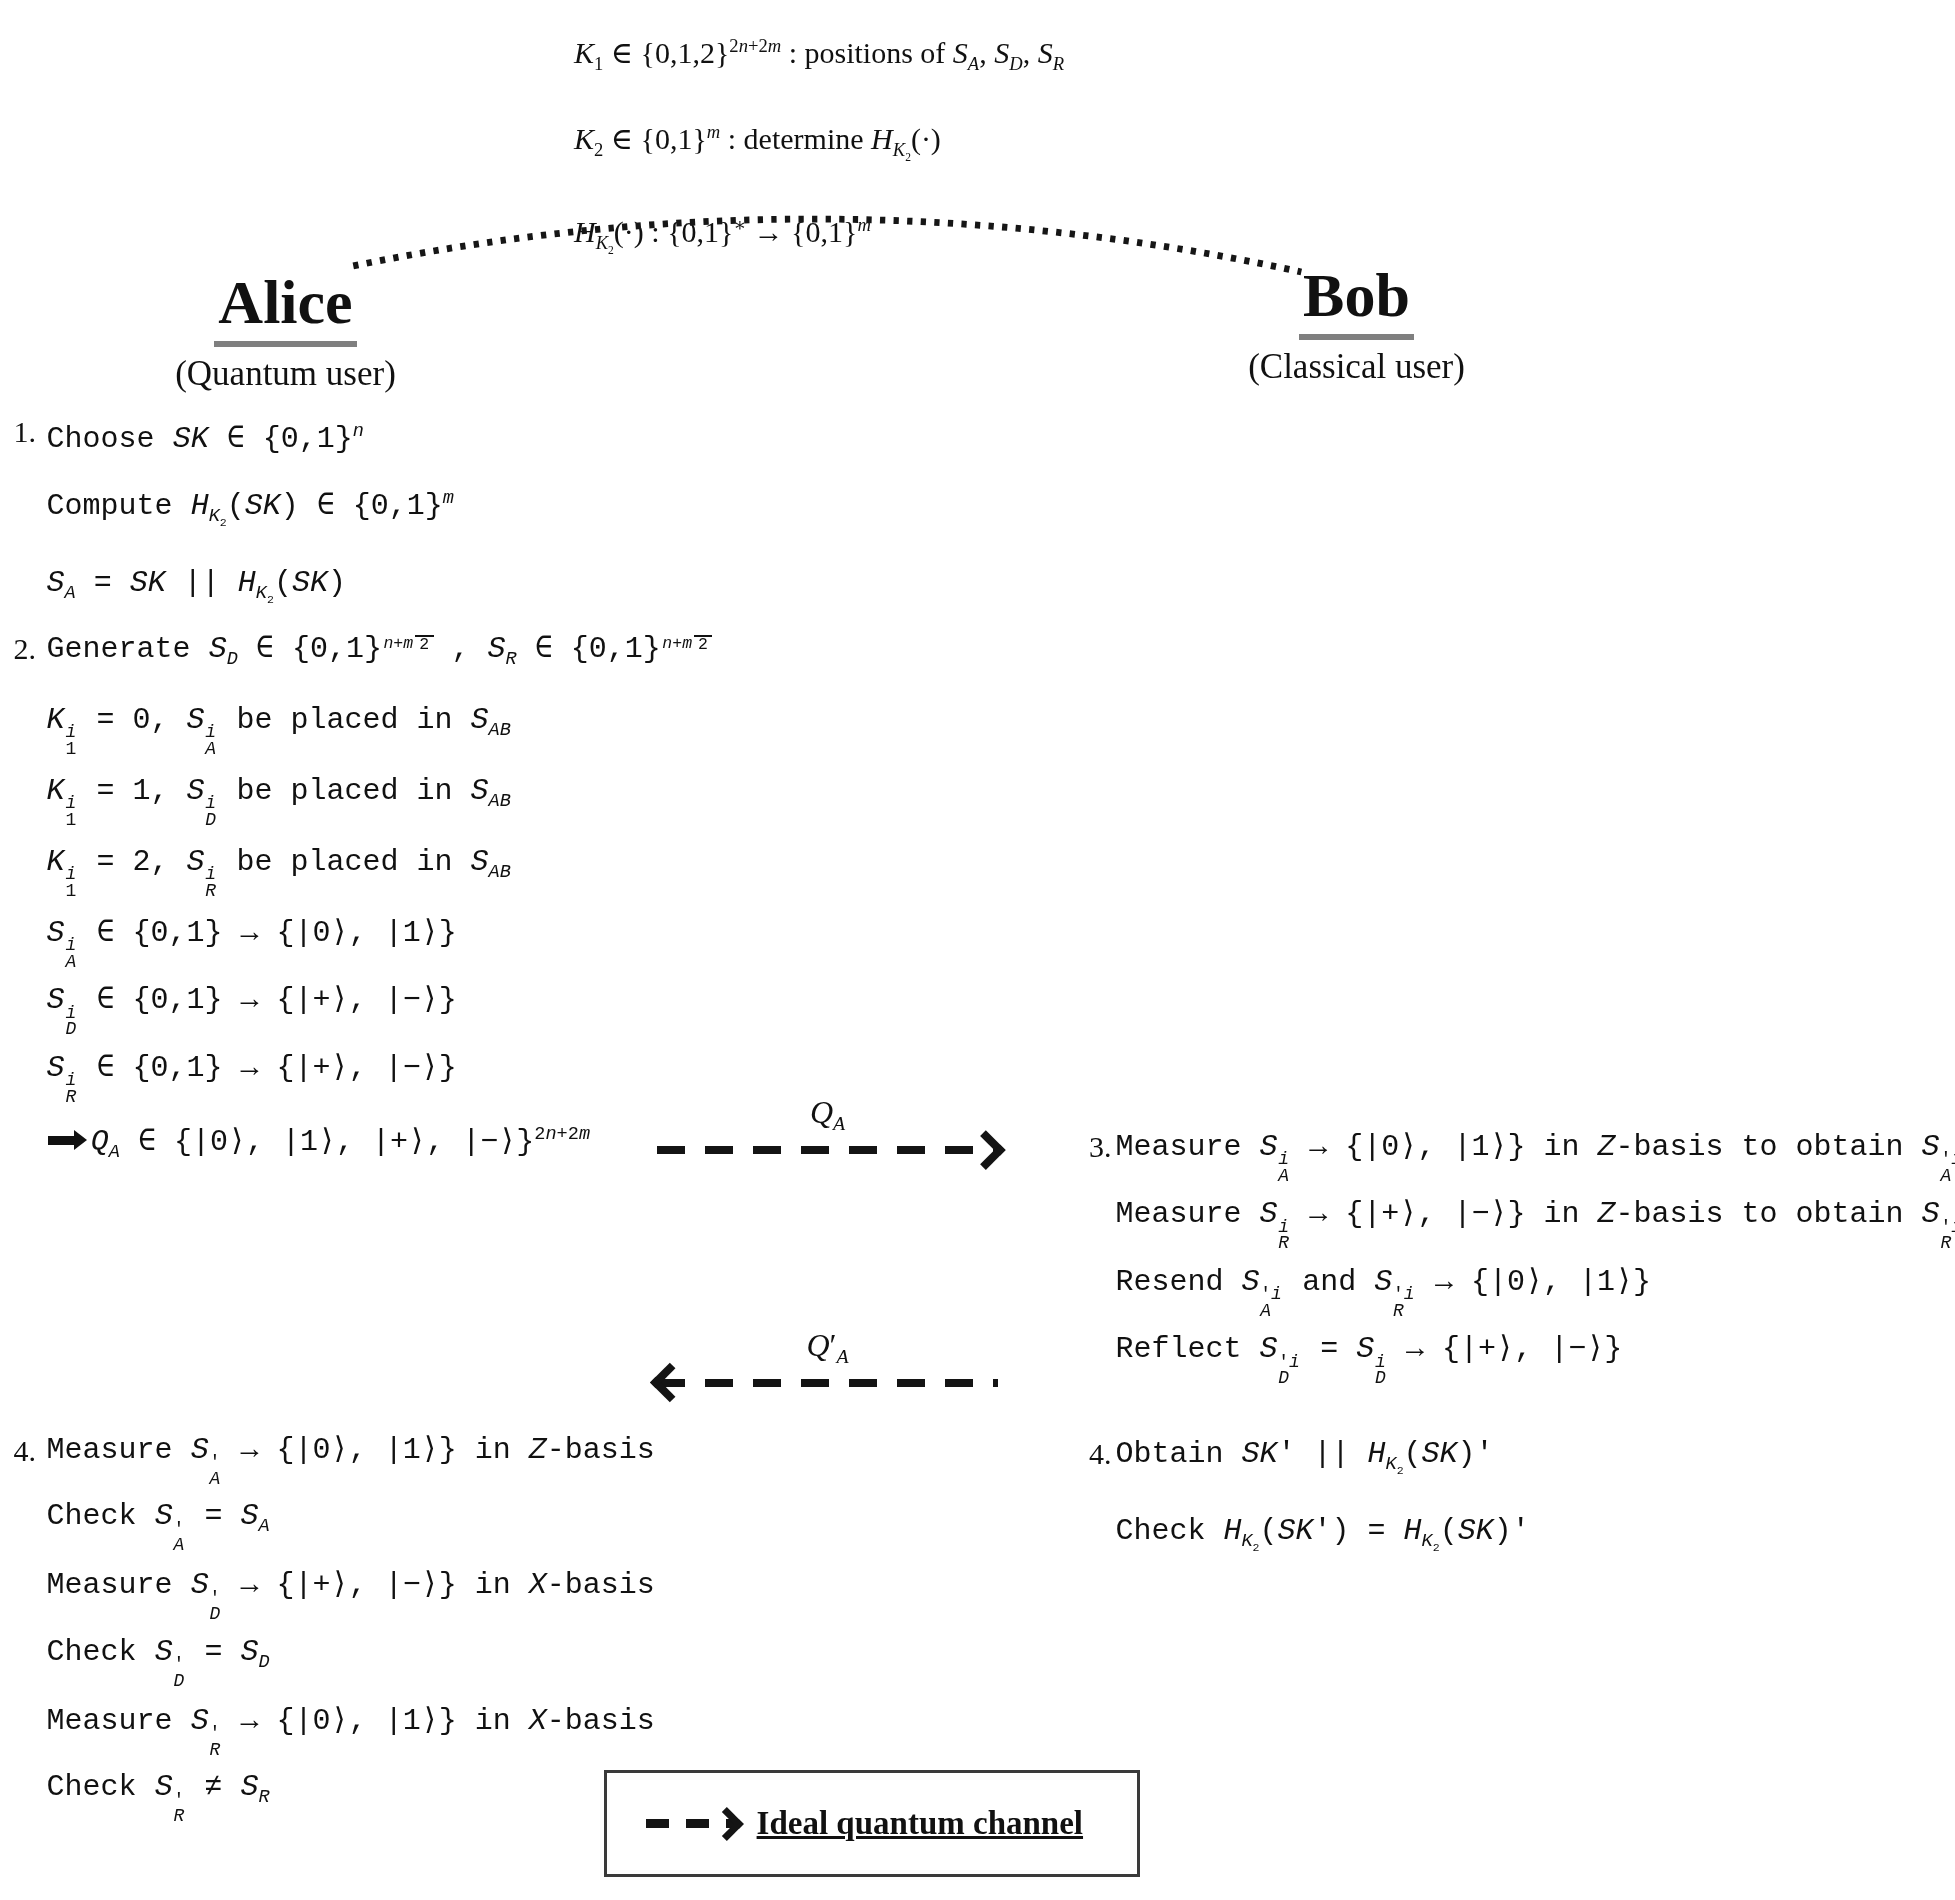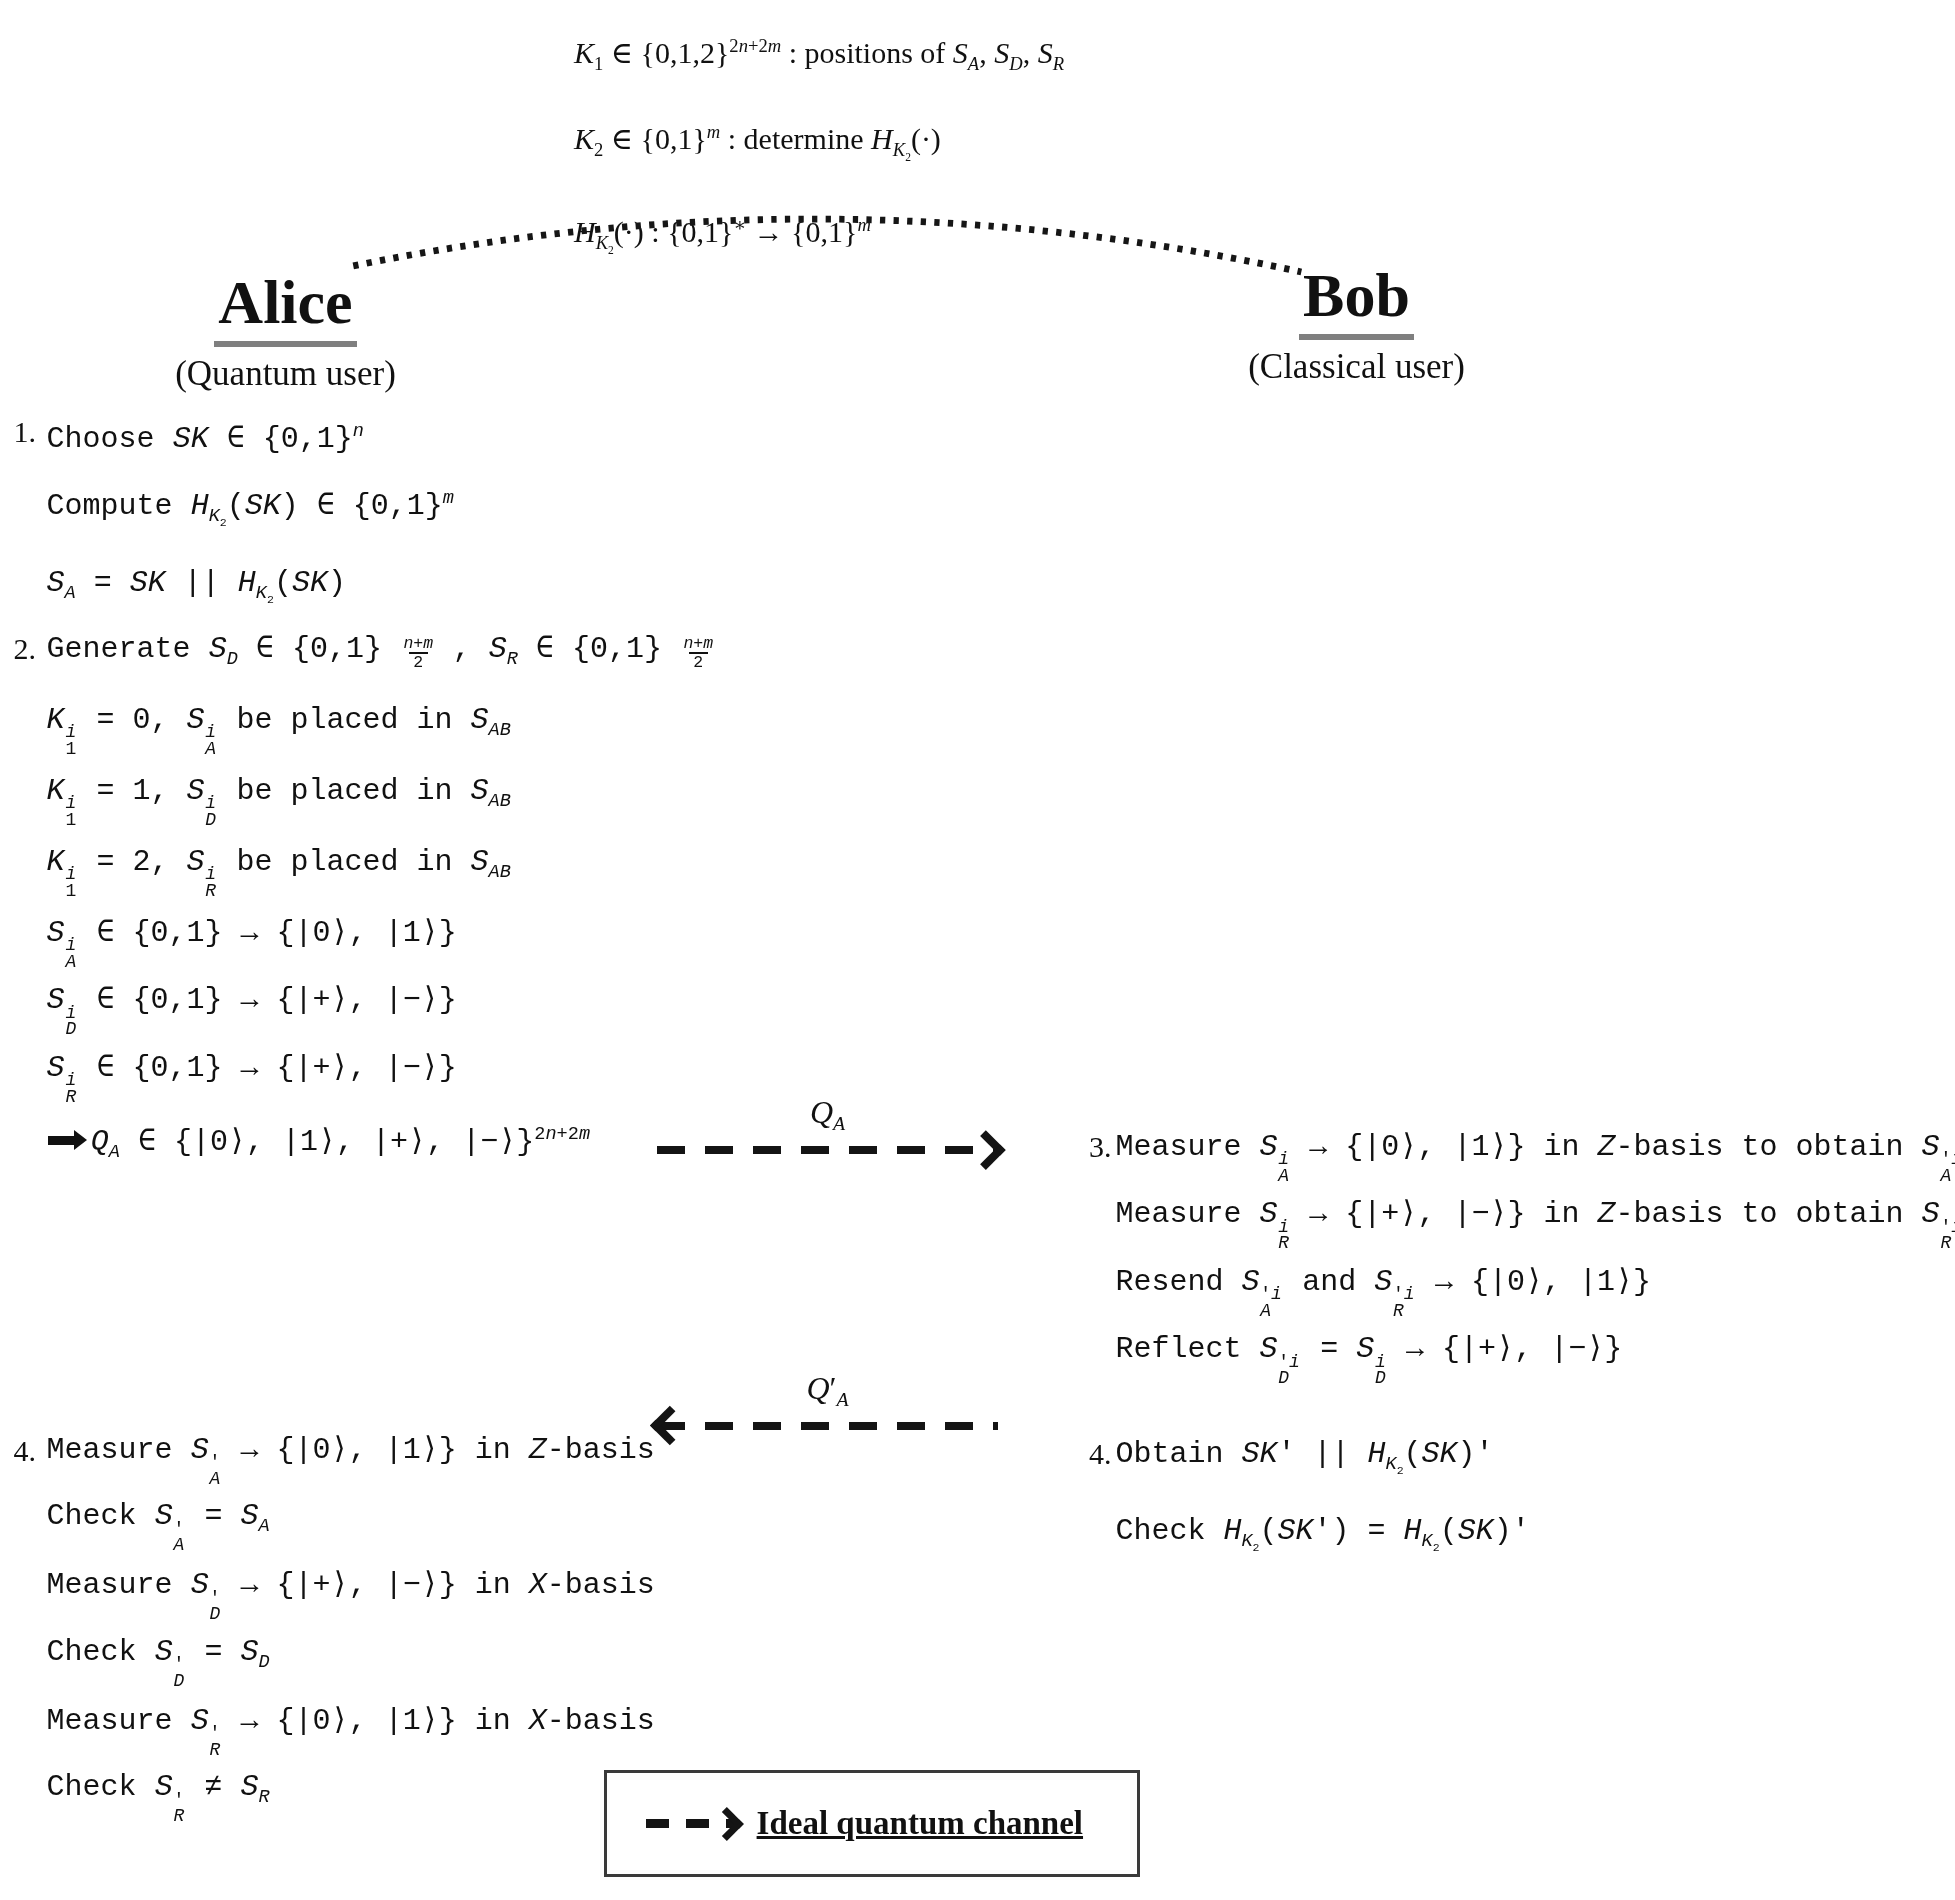--- a/index.html
+++ b/index.html
@@ -16,22 +16,22 @@
   
   .ss{
     display:inline-flex;flex-direction:column;align-items:flex-start;
     vertical-align:-0.52em;line-height:0.92;font-size:0.60em;
     margin-left:0.8px;margin-right:2.3px;
   }
   .ss span{display:block;}
   .ss span i{font-style:italic;}
   
   .frac{
-    display:inline-flex;flex-direction:column;align-items:center;
-    vertical-align:0.55em;line-height:1.0;font-size:0.55em;margin-left:20px;
+    display:inline-flex;flex-direction:row;align-items:center;
+    vertical-align:0.55em;line-height:1.0;font-size:0.55em;
   }
   .frac span:first-child{font-style:italic;padding:0 1.5px;}
   .frac span+span{border-top:2.3px solid #111;font-style:normal;padding:0.8px 4.5px 0;}
   
   .barrow{
     display:inline-block;position:relative;width:26px;height:9px;
     background:#111;vertical-align:middle;margin:0 16.6px 4.5px 1.5px;
   }
   .barrow::after{
     content:'';position:absolute;right:-13px;top:-6px;
@@ -234,21 +234,21 @@
     </div>
   </div>
 
   <div class="msg" style="left:657px;top:1093px;">
     <div class="mlabel"><i>Q</i><sub><i>A</i></sub></div>
     <div class="dash-line">
       <span class="chev chev-right"></span>
     </div>
   </div>
 
-  <div class="msg" style="left:657px;top:1326px;margin-top:43px;">
+  <div class="msg" style="left:657px;top:1326px;">
     <div class="mlabel"><i>Q</i>′<sub><i>A</i></sub></div>
     <div class="dash-line">
       <span class="chev chev-left"></span>
     </div>
   </div>
 
   <div class="legend">
     <span class="legend-dash">
       <span class="chev chev-right"></span>
     </span>

